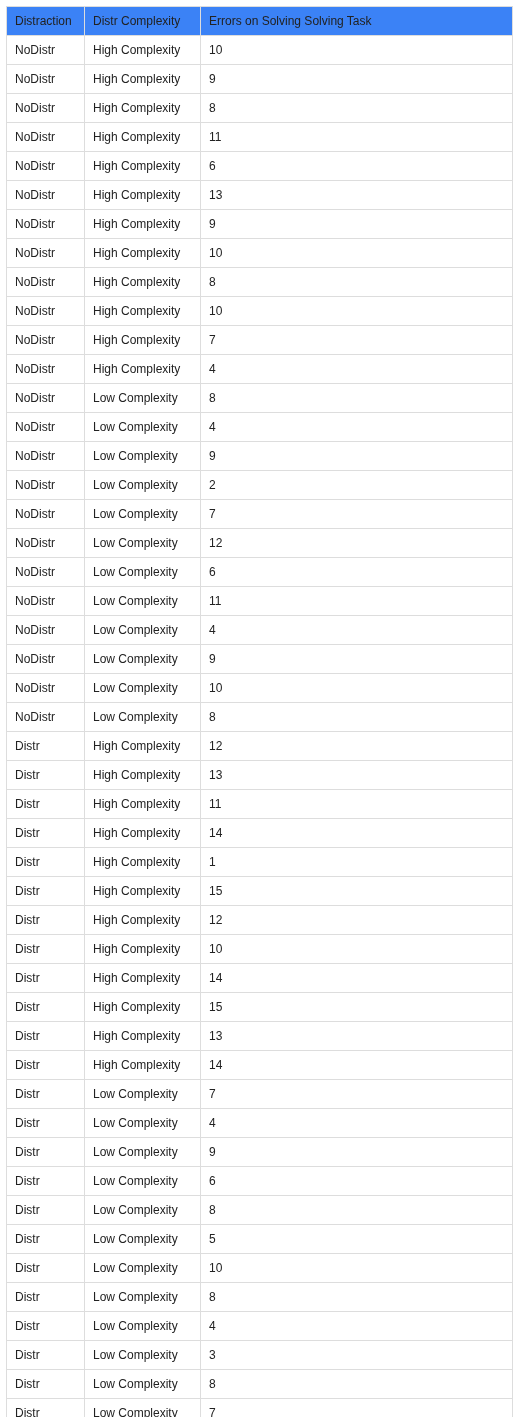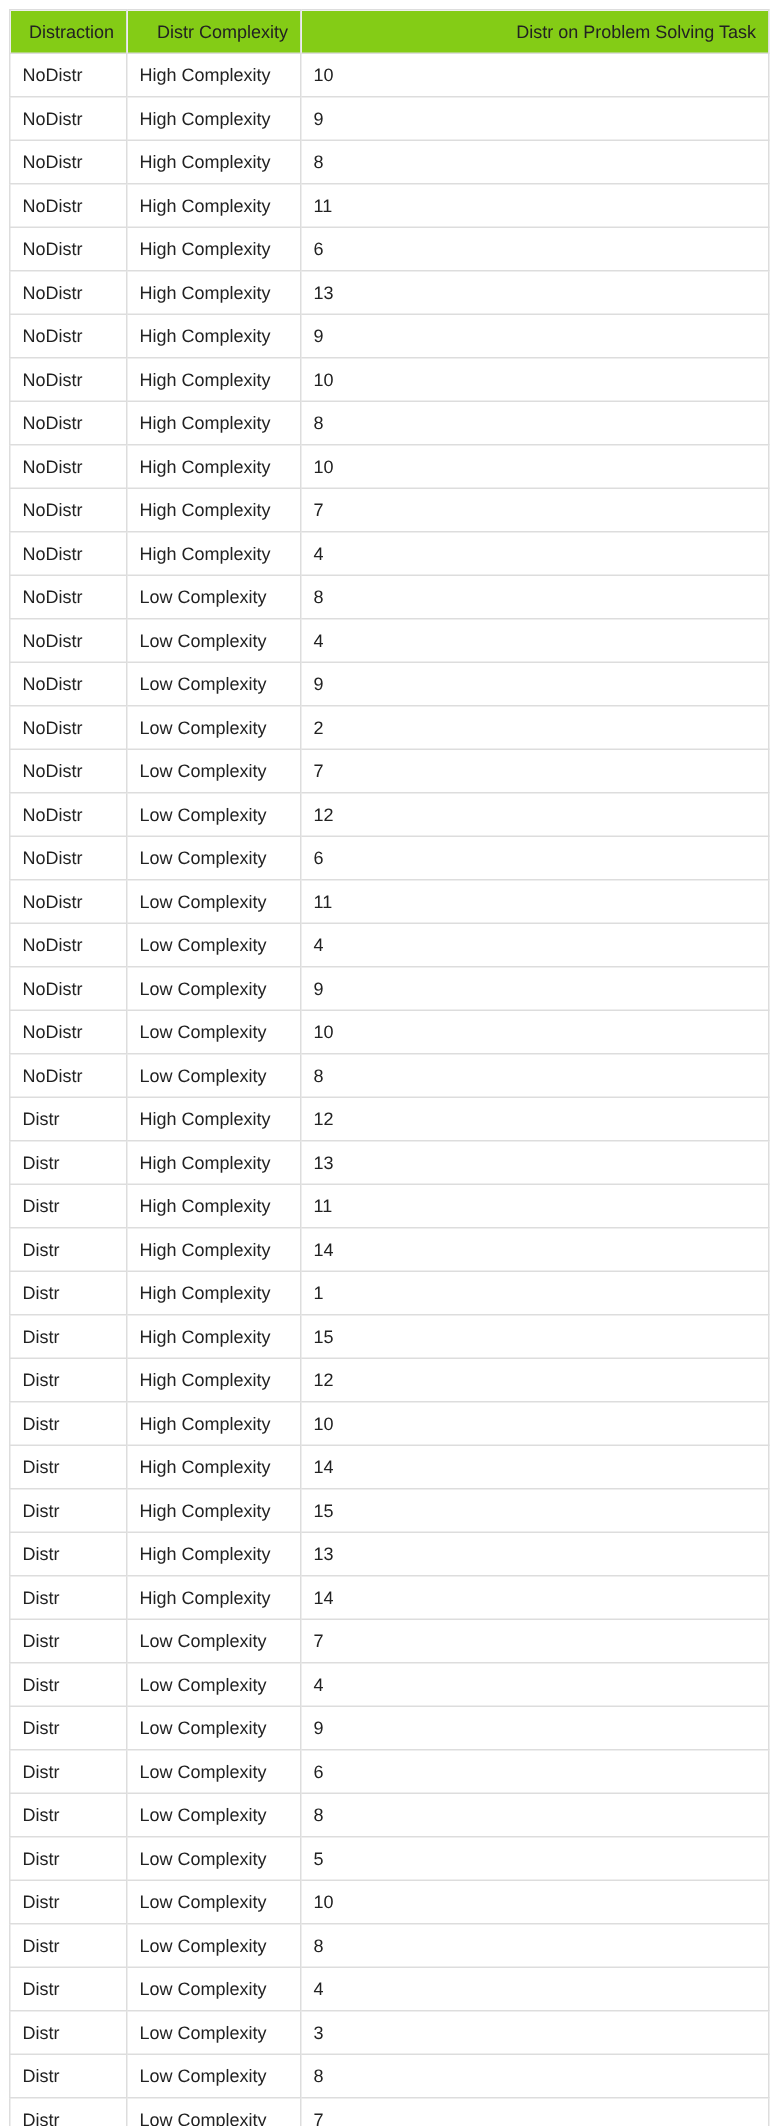--- a/index.html
+++ b/index.html
@@ -25,41 +25,40 @@
     padding: 7px 8px;
     text-align: left;
     vertical-align: middle;
     font-weight: 400;
     white-space: nowrap;
     overflow: hidden;
   }
   thead th {
     font-weight: 400;
     color: #222222;
-    background: #84cc16;
-    text-align: right;
+    background: #3b82f6;
   }
   col.col-distraction { width: 78px; }
   col.col-complexity  { width: 116px; }
   col.col-errors      { width: auto; }
 </style>
 </head>
 <body>
 
 <table>
   <colgroup>
     <col class="col-distraction">
     <col class="col-complexity">
     <col class="col-errors">
   </colgroup>
   <thead>
     <tr>
       <th>Distraction</th>
       <th>Distr Complexity</th>
-      <th>Distr on Problem Solving Task</th>
+      <th>Errors on Solving Solving Task</th>
     </tr>
   </thead>
   <tbody id="table-body">
   <tr>
         <td>NoDistr</td>
         <td>High Complexity</td>
         <td>10</td>
       </tr>
       <tr>
         <td>NoDistr</td>

